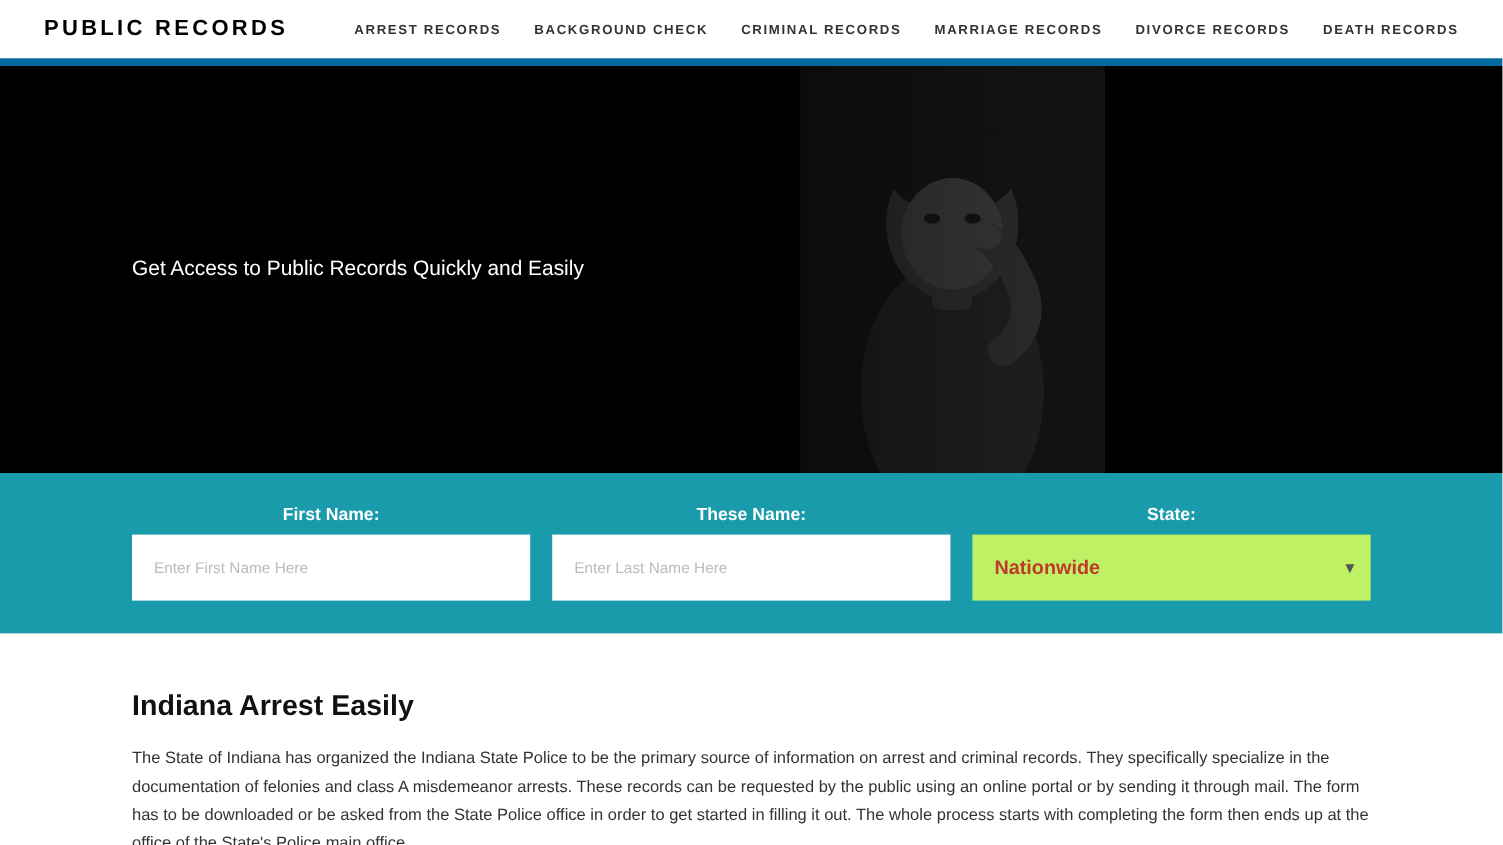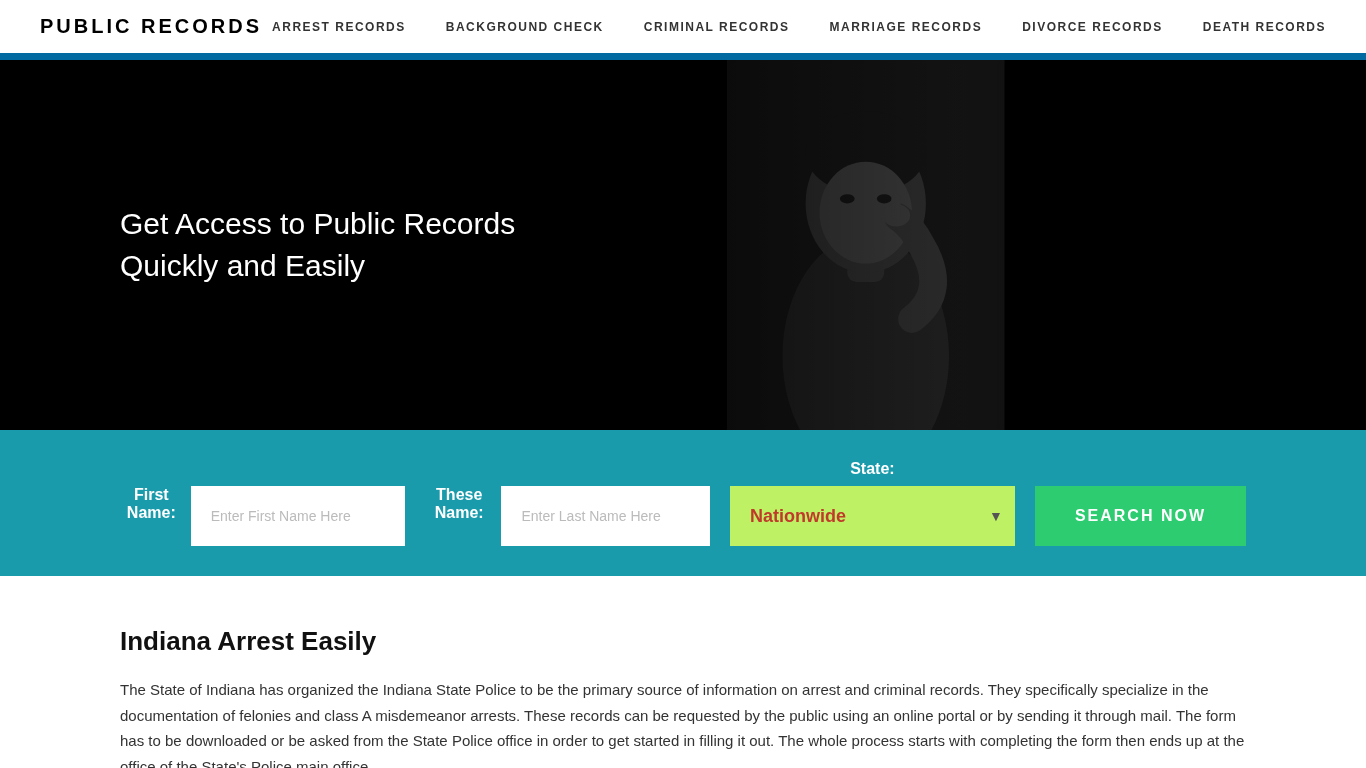--- a/index.html
+++ b/index.html
@@ -30,21 +30,21 @@
     .logo {
       font-size: 20px;
       font-weight: 900;
       letter-spacing: 3px;
       color: #000;
       text-transform: uppercase;
     }
 
     .nav {
       display: flex;
-      gap: 40px;
+      gap: 30px;
       align-items: center;
       text-align: right;
     }
 
     .nav-item {
       font-size: 12px;
       font-weight: 700;
       letter-spacing: 1.5px;
       color: #333;
       text-transform: uppercase;
@@ -89,38 +89,39 @@
       opacity: 0.9;
     }
 
     .hero-content {
       position: relative;
       z-index: 3;
       padding-left: 120px;
     }
 
     .hero-title {
-      font-size: 30px;
+      font-size: 19px;
       font-weight: 400;
       color: #fff;
       line-height: 1.4;
       max-width: 500px;
     }
 
     
     .search-bar {
       background: #1a9bac;
       padding: 30px 120px;
       display: flex;
       align-items: flex-end;
       gap: 20px;
     }
 
     .search-field {
       display: flex;
+      flex-direction: column;
       gap: 8px;
       flex: 1;
     }
 
     .search-label {
       font-size: 16px;
       font-weight: 600;
       color: #fff;
       text-align: center;
     }
@@ -282,20 +283,19 @@
   </div>
 
   <div class="state-field">
     <label class="state-label">State:</label>
     <div class="state-select-wrapper">
       <select class="state-select" id="state-select"><option value="Nationwide">Nationwide</option><option value="Alabama">Alabama</option><option value="Alaska">Alaska</option><option value="Arizona">Arizona</option><option value="Arkansas">Arkansas</option><option value="California">California</option><option value="Colorado">Colorado</option><option value="Connecticut">Connecticut</option><option value="Delaware">Delaware</option><option value="Florida">Florida</option><option value="Georgia">Georgia</option><option value="Hawaii">Hawaii</option><option value="Idaho">Idaho</option><option value="Illinois">Illinois</option><option value="Indiana">Indiana</option><option value="Iowa">Iowa</option><option value="Kansas">Kansas</option><option value="Kentucky">Kentucky</option><option value="Louisiana">Louisiana</option><option value="Maine">Maine</option><option value="Maryland">Maryland</option><option value="Massachusetts">Massachusetts</option><option value="Michigan">Michigan</option><option value="Minnesota">Minnesota</option><option value="Mississippi">Mississippi</option><option value="Missouri">Missouri</option><option value="Montana">Montana</option><option value="Nebraska">Nebraska</option><option value="Nevada">Nevada</option><option value="New Hampshire">New Hampshire</option><option value="New Jersey">New Jersey</option><option value="New Mexico">New Mexico</option><option value="New York">New York</option><option value="North Carolina">North Carolina</option><option value="North Dakota">North Dakota</option><option value="Ohio">Ohio</option><option value="Oklahoma">Oklahoma</option><option value="Oregon">Oregon</option><option value="Pennsylvania">Pennsylvania</option><option value="Rhode Island">Rhode Island</option><option value="South Carolina">South Carolina</option><option value="South Dakota">South Dakota</option><option value="Tennessee">Tennessee</option><option value="Texas">Texas</option><option value="Utah">Utah</option><option value="Vermont">Vermont</option><option value="Virginia">Virginia</option><option value="Washington">Washington</option><option value="West Virginia">West Virginia</option><option value="Wisconsin">Wisconsin</option><option value="Wyoming">Wyoming</option></select>
       <span class="chevron-down">▼</span>
     </div>
   </div>
 
-  <button class="search-button">SEARCH NOW</button>
 </section>
 
 <section class="content">
   <h2 class="content-title">Indiana Arrest Easily</h2>
   <p class="content-text">The State of Indiana has organized the Indiana State Police to be the primary source of information on arrest and criminal records. They specifically specialize in the documentation of felonies and class A misdemeanor arrests. These records can be requested by the public using an online portal or by sending it through mail. The form has to be downloaded or be asked from the State Police office in order to get started in filling it out. The whole process starts with completing the form then ends up at the office of the State's Police main office.</p>
 
 </section>
 
 </body></html>

